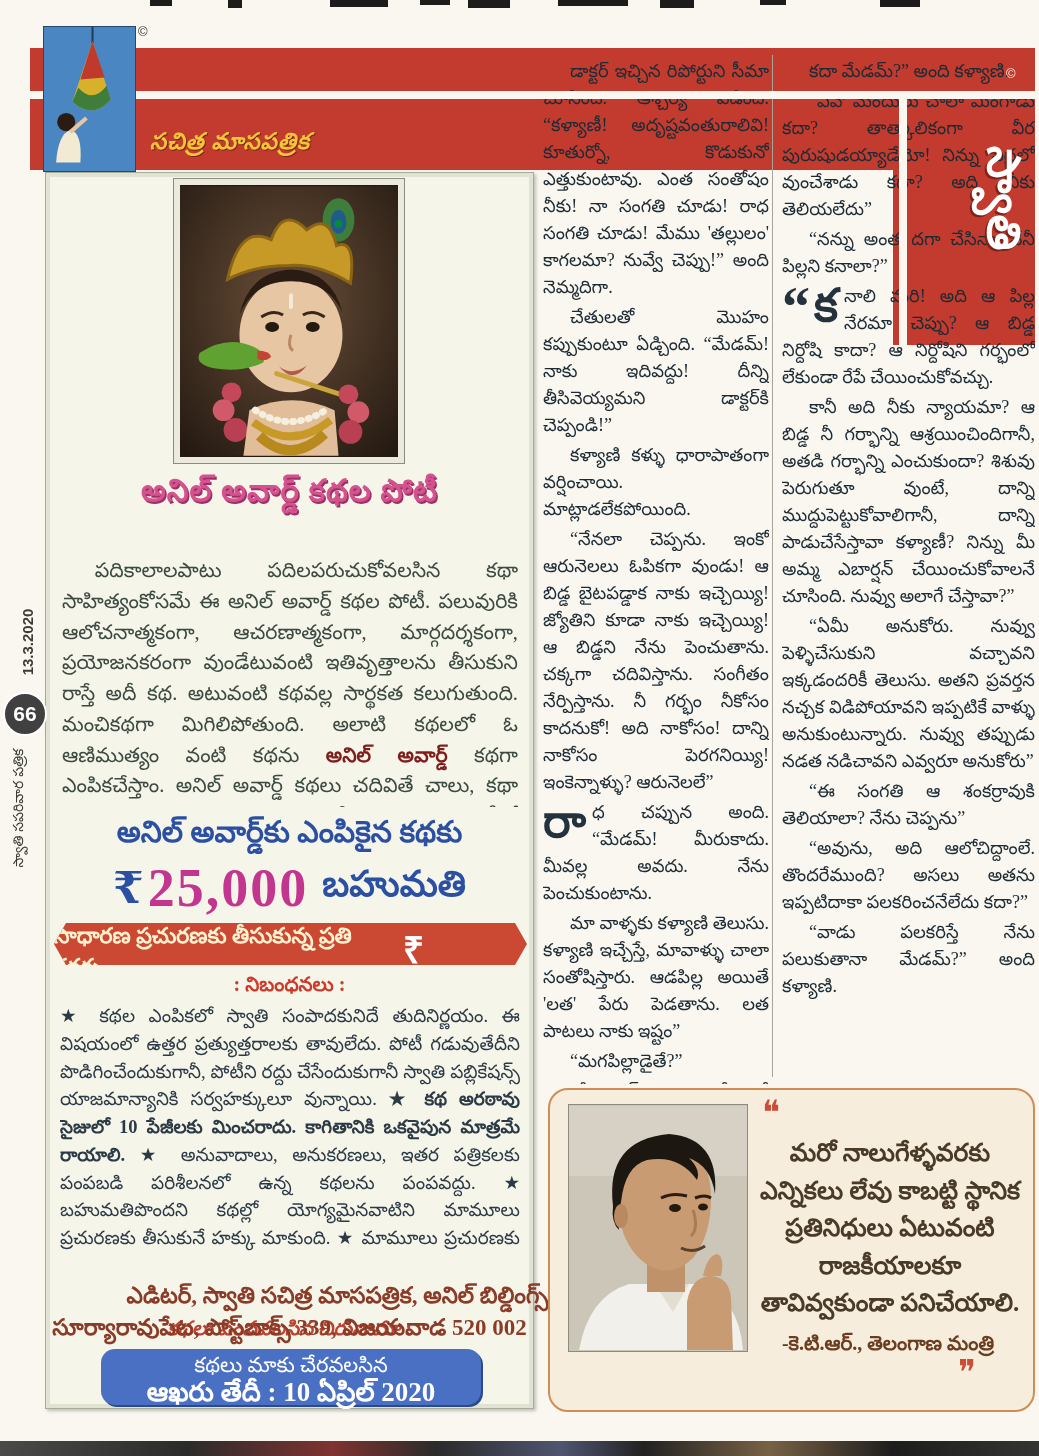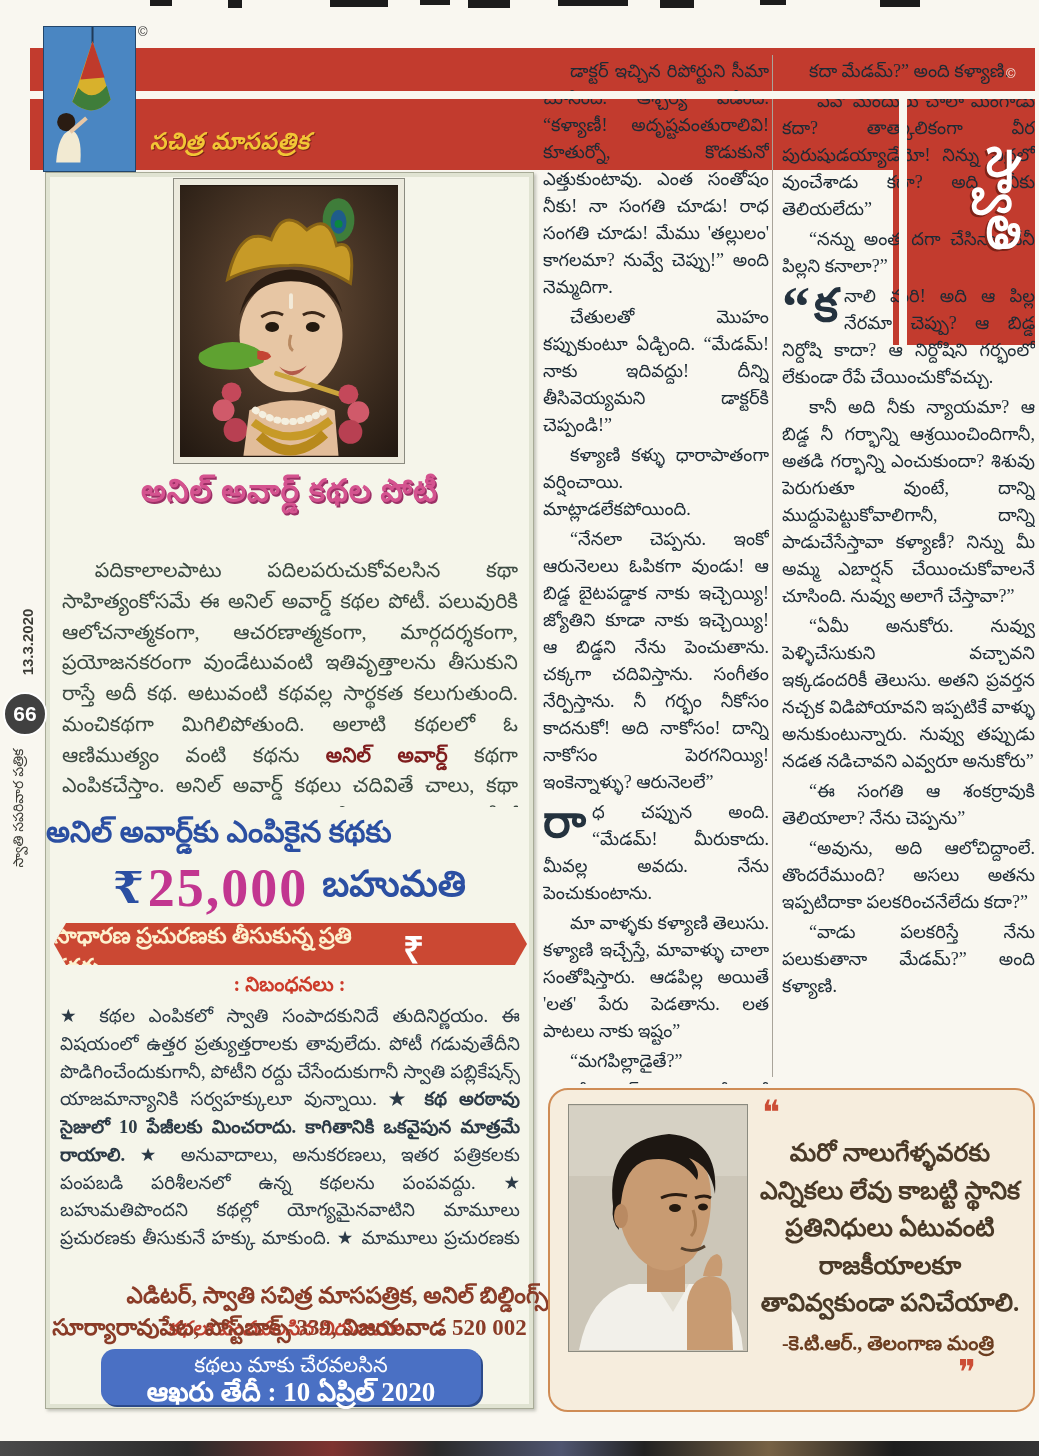--- a/index.html
+++ b/index.html
@@ -38,21 +38,21 @@
          border:1px solid #a8ab97;box-shadow:inset 0 0 0 4px #e0e3d2,2px 2px 3px rgba(90,95,80,.35);
          box-sizing:border-box;}
   .photo-frame{position:absolute;left:128px;top:6px;width:230px;height:284px;background:#241a12;
          border:6px solid #eceadd;outline:1px solid #8b8b80;box-sizing:border-box;}
   .photo-frame svg{width:100%;height:100%;display:block;}
   .contest-title{position:absolute;left:0;top:300px;width:100%;text-align:center;font-size:31px;
          font-weight:bold;color:#d4538f;text-shadow:1.5px 1.5px 0 #9c3066;letter-spacing:1px;}
   .intro{position:absolute;left:16px;top:382px;width:456px;height:252px;overflow:hidden;
          font-size:20.5px;line-height:1.5;text-align:justify;color:#3c4a42;text-indent:1.6em;}
   .intro .hl{color:#7f1d1d;font-weight:bold;}
-  .prize-line{position:absolute;left:0;top:642px;width:100%;font-size:30px;
+  .prize-line{position:absolute;left:0;top:642px;width:100%;text-align:center;font-size:30px;
          font-weight:bold;color:#2b4fa2;}
   .amount-row{position:absolute;left:0;top:684px;width:100%;text-align:center;}
   .amount-row .cur{font-size:44px;font-weight:bold;color:#2b4fa2;vertical-align:middle;}
   .amount-row .amt{font-size:54px;font-weight:bold;color:#c23690;letter-spacing:2px;vertical-align:middle;}
   .amount-row .suf{font-size:36px;font-weight:bold;color:#2b4fa2;vertical-align:middle;margin-left:10px;}
   .ribbon{position:absolute;left:8px;top:750px;width:473px;height:42px;background:#cb4833;
          clip-path:polygon(12px 0,calc(100% - 12px) 0,100% 50%,calc(100% - 12px) 100%,12px 100%,0 50%);
          display:flex;align-items:flex-start;justify-content:center;gap:0;box-sizing:border-box;}
   .ribbon .rtext{font-size:22px;font-weight:bold;color:#fdf2cf;}
   .ribbon .ramt{font-size:37px;font-weight:bold;color:#ffffff;font-family:"Liberation Sans",sans-serif;}

